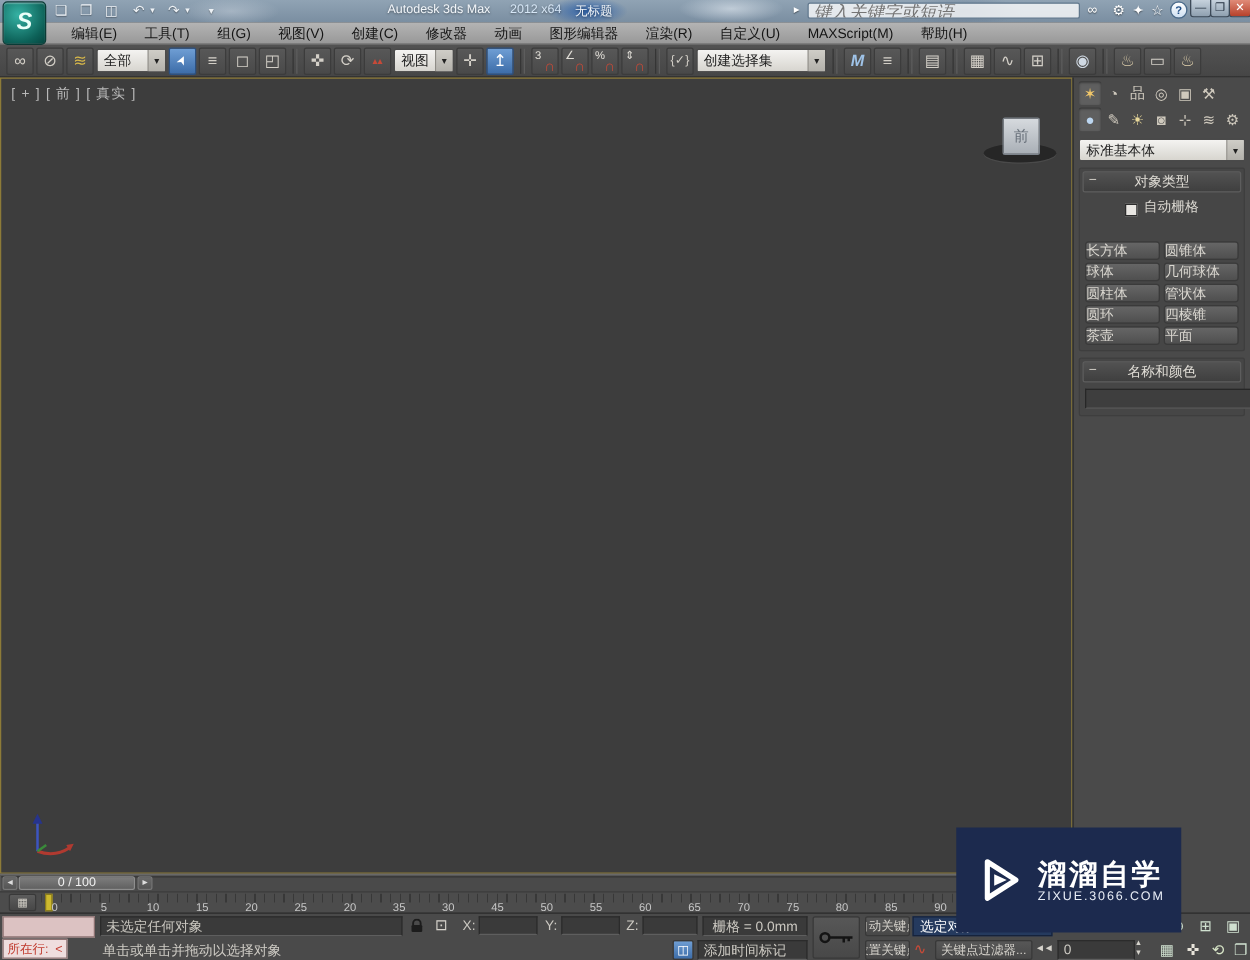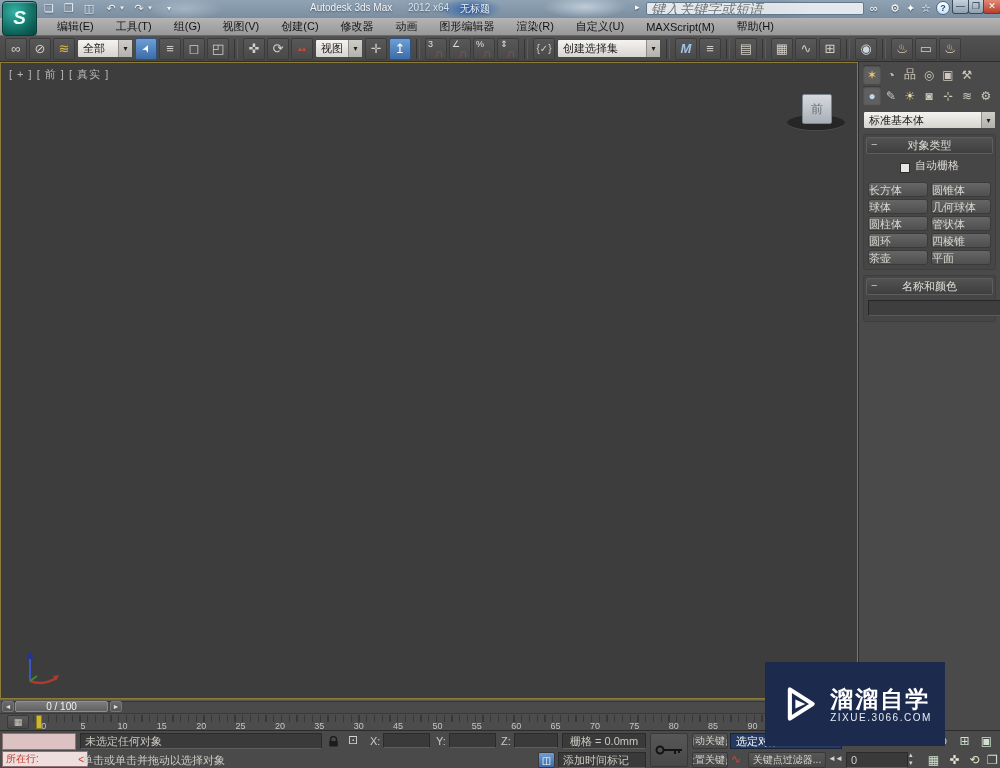--- a/index.html
+++ b/index.html
@@ -74,38 +74,38 @@
   #cmdpanel{left:858px;top:62px;width:142px;height:668px;background:#4a4a4a;border-left:1px solid #2d2d2d;box-sizing:border-box;padding:3px 4px}
   .ptabs{display:flex;gap:1px;margin-bottom:2px}
   .ptab{width:18px;height:19px;display:flex;align-items:center;justify-content:center;color:#cfc9bd;font-size:12px;border-radius:2px}
   .ptab.active{background:#5f5f5f;box-shadow:inset 0 1px 2px rgba(0,0,0,.5);color:#f0c66a}
   .ptab2.active{color:#bcd6f0;background:#5f5f5f;box-shadow:inset 0 1px 2px rgba(0,0,0,.5)}
   .pdd{width:133px;height:18px;margin:6px 0 4px 0}
   .rollout{border:1px solid #3e3e3e;background:#464646;border-radius:2px;padding:2px 2px 4px 2px;margin-top:5px}
   .rhead{height:15px;background:linear-gradient(#525252,#3f3f3f);border:1px solid #5d5d5d;border-radius:2px;
     color:#e0ddd6;font-size:11px;display:flex;align-items:center;justify-content:center;position:relative;margin-bottom:4px}
   .rhead .minus{position:absolute;left:4px;top:0;color:#cfccc4}
-  .chkrow{display:flex;align-items:flex-end;gap:5px;justify-content:center;margin-bottom:9px}
+  .chkrow{display:flex;align-items:flex-end;gap:5px;justify-content:center;margin-bottom:20px}
   .chk{width:10px;height:10px;background:#e8e6e2;border:1px solid #2c2c2c;box-sizing:border-box}
   .chklabel{font-size:11px;color:#dcd9d2}
   .objgrid{display:grid;grid-template-columns:1fr 1fr;gap:2px 3px;padding:0 2px}
   .rbtn{height:15px;background:linear-gradient(#666,#4f4f4f);border:1px solid #3a3a3a;border-radius:3px;
     color:#dad7d0;font-size:11px;line-height:14px;box-sizing:border-box;white-space:nowrap;overflow:hidden}
   .namerow{display:flex;gap:3px;align-items:center;padding:1px 2px}
   #namefield{flex:1;height:16px;background:#3e3e3e;border:1px solid #272727;border-bottom-color:#5a5a5a;
     color:#ddd;font-size:11px;box-sizing:border-box;padding:0 3px}
   
   #statusbar{left:0;top:730px;width:1000px;height:38px;background:#4a4a4a;border-top:1px solid #2b2b2b;box-sizing:border-box}
   .sunken{background:#3a3a3a;border:1px solid #2b2b2b;border-bottom-color:#5e5e5e;box-sizing:border-box;
     color:#ccc9c2;font-size:11px;display:flex;align-items:center;padding:0 4px;white-space:nowrap;overflow:hidden}
   .sbtn{background:linear-gradient(#575757,#484848);border:1px solid #383838;border-radius:2px;box-sizing:border-box;
     color:#d6d3cc;font-size:10px;display:flex;align-items:center;justify-content:center;white-space:nowrap;overflow:hidden}
   .slabel{font-size:11px;color:#ccc9c2}
   #listener-top{left:2px;top:2px;width:74px;height:17px;background:#dcc2c2;border:1px solid #8d7272;box-sizing:border-box}
-  #listener-line{left:2px;top:20px;width:86px;height:16px;background:#efdede;border:1px solid #8d7272;
+  #listener-line{left:2px;top:20px;width:52px;height:16px;background:#efdede;border:1px solid #8d7272;
     color:#c03a2e;font-size:10px;display:flex;align-items:center;padding:0 3px;box-sizing:border-box;justify-content:space-between}
   #autokey-dd{left:730px;top:2px;width:112px;height:16px;background:#253a5e;border:1px solid #16233c;
     color:#fff;font-size:11px;display:flex;align-items:center;padding:0 5px;box-sizing:border-box;justify-content:space-between}
   .navico{width:17px;height:16px;display:flex;align-items:center;justify-content:center;color:#cfe0cf;font-size:12px}
   
   #watermark{left:765px;top:662px;width:180px;height:84px;background:#1c2a4e;z-index:60;
     display:flex;align-items:center;justify-content:center;gap:10px}
   #wm-title{font-size:23px;font-weight:bold;color:#fff;letter-spacing:2px;line-height:26px}
   #wm-site{font-size:10px;color:#e9eef7;letter-spacing:1.5px;text-transform:uppercase}
 </style>

